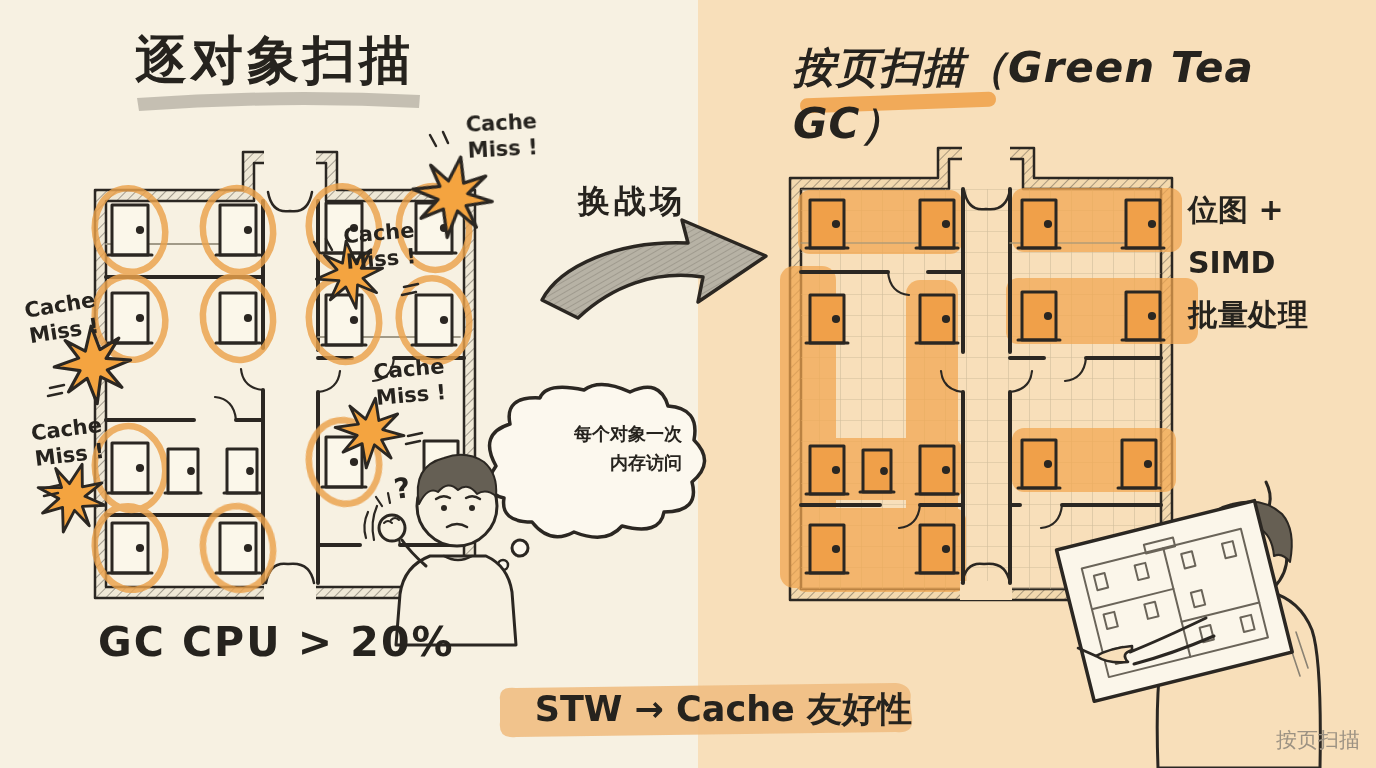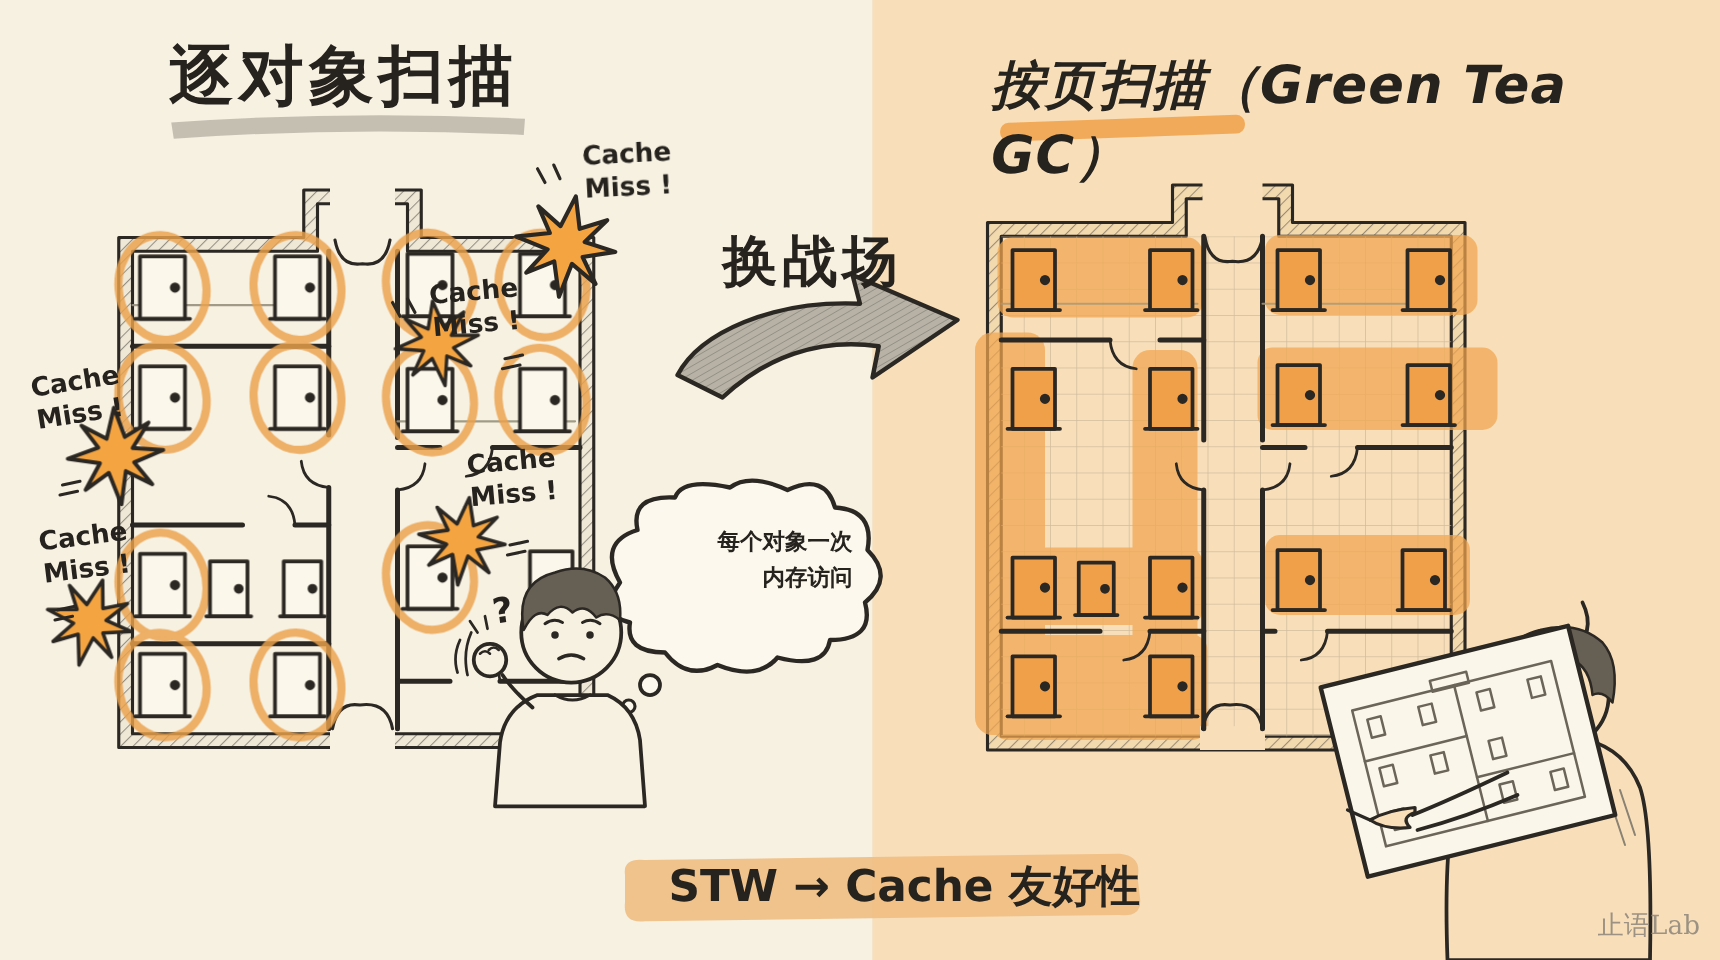--- a/index.html
+++ b/index.html
@@ -6,21 +6,21 @@
   #stage{position:relative;width:1376px;height:768px;overflow:hidden;
          font-family:"DejaVu Sans",sans-serif;}
   .bg{position:absolute;top:0;bottom:0;}
   #bg-left{left:0;width:698px;background:#f7f1e2;}
   #bg-right{left:698px;right:0;background:#f8dfba;}
   svg{position:absolute;left:0;top:0;}
   .txt{position:absolute;color:#26231e;font-weight:700;white-space:pre-line;
        font-family:"DejaVu Sans",sans-serif;}
   .title-l{left:135px;top:26px;font-size:52px;letter-spacing:4px;}
   .title-r{left:793px;top:40px;font-size:42px;letter-spacing:1px;font-style:italic;}
-  .transition-label{left:578px;top:180px;font-size:44px;letter-spacing:4px;}
+  .transition-label{left:578px;top:180px;font-size:32px;letter-spacing:4px;}
   .cache-miss{font-size:21px;line-height:1.25;text-align:center;width:100px;}
   .cm1{left:452px;top:110px;transform:rotate(-3deg);}
   .cm2{left:12px;top:292px;transform:rotate(-9deg);}
   .cm3{left:18px;top:416px;transform:rotate(-7deg);}
   .cm4{left:330px;top:220px;transform:rotate(-5deg);}
   .cm5{left:360px;top:356px;transform:rotate(-5deg);}
   .thought-text{left:502px;top:420px;width:180px;font-size:18px;line-height:1.6;
                 text-align:right;}
   .qmark{left:394px;top:472px;font-size:28px;transform:rotate(-8deg);}
   .stat{left:98px;top:618px;font-size:41px;letter-spacing:2px;}
@@ -399,17 +399,20 @@
   <div class="txt cache-miss cm3">Cache
 Miss !</div>
   <div class="txt cache-miss cm4">Cache
 Miss !</div>
   <div class="txt cache-miss cm5">Cache
 Miss !</div>
 
   <div class="txt thought-text">每个对象一次
 内存访问</div>
   <div class="txt qmark">?</div>
-
+  <div class="txt stat">GC CPU &gt; 20%</div>
+
+  <div class="txt annotation">位图 + SIMD
+批量处理</div>
 
   <div class="txt banner-text">STW → Cache 友好性</div>
-  <div class="txt watermark">止语Lab</div>
+  <div class="txt watermark">按页扫描</div>
 </div>
 
 </body></html>

